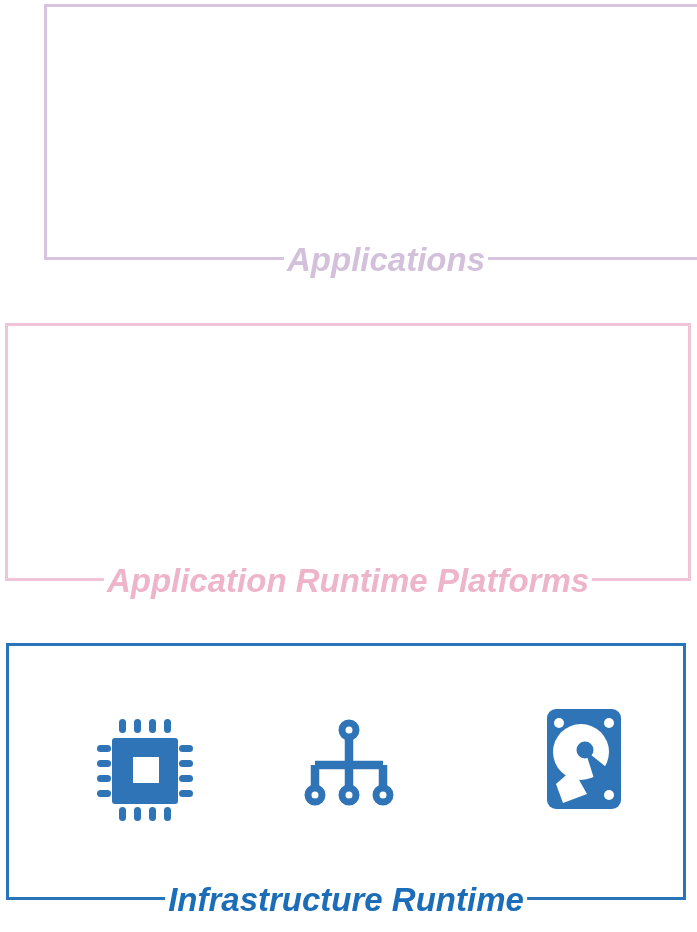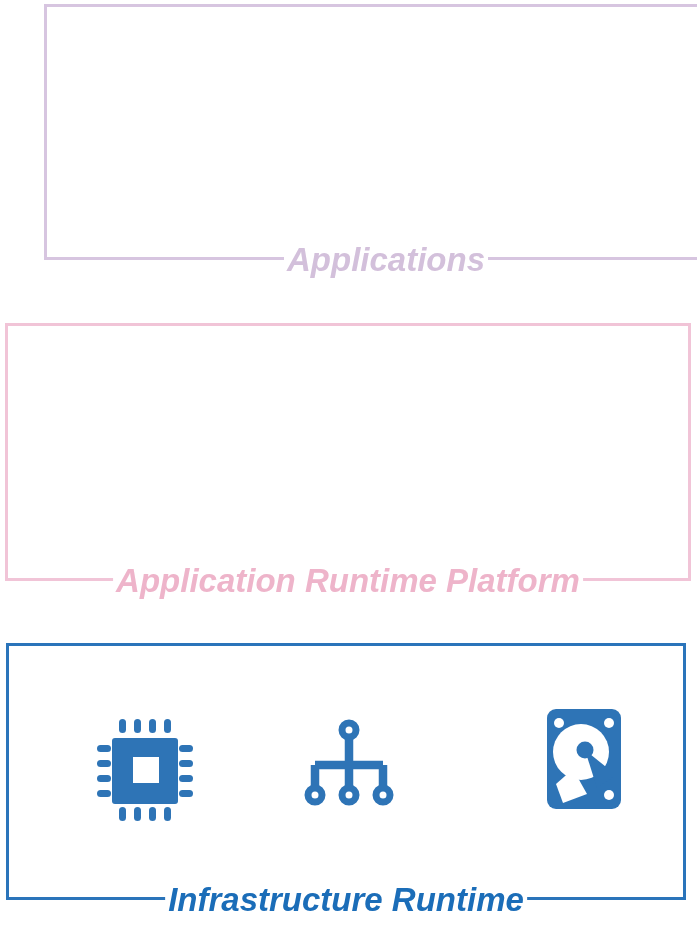--- a/index.html
+++ b/index.html
@@ -58,21 +58,21 @@
   #icon-disk    { left: 538px; top: 63px; }
 </style>
 </head>
 <body>
 
 <div class="layer" id="layer-applications">
   <span class="layer-label">Applications</span>
 </div>
 
 <div class="layer" id="layer-runtime">
-  <span class="layer-label">Application Runtime Platform</span>
+  <span class="layer-label">Application Runtime Platforms</span>
 </div>
 
 <div class="layer" id="layer-infrastructure">
 
   <span class="icon" id="icon-cpu">
     <svg width="96" height="114" viewBox="0 0 96 114" fill="currentColor" xmlns="http://www.w3.org/2000/svg">
 
       <rect x="22" y="6" width="7" height="14" rx="3.5"></rect>
       <rect x="37" y="6" width="7" height="14" rx="3.5"></rect>
       <rect x="52" y="6" width="7" height="14" rx="3.5"></rect>

